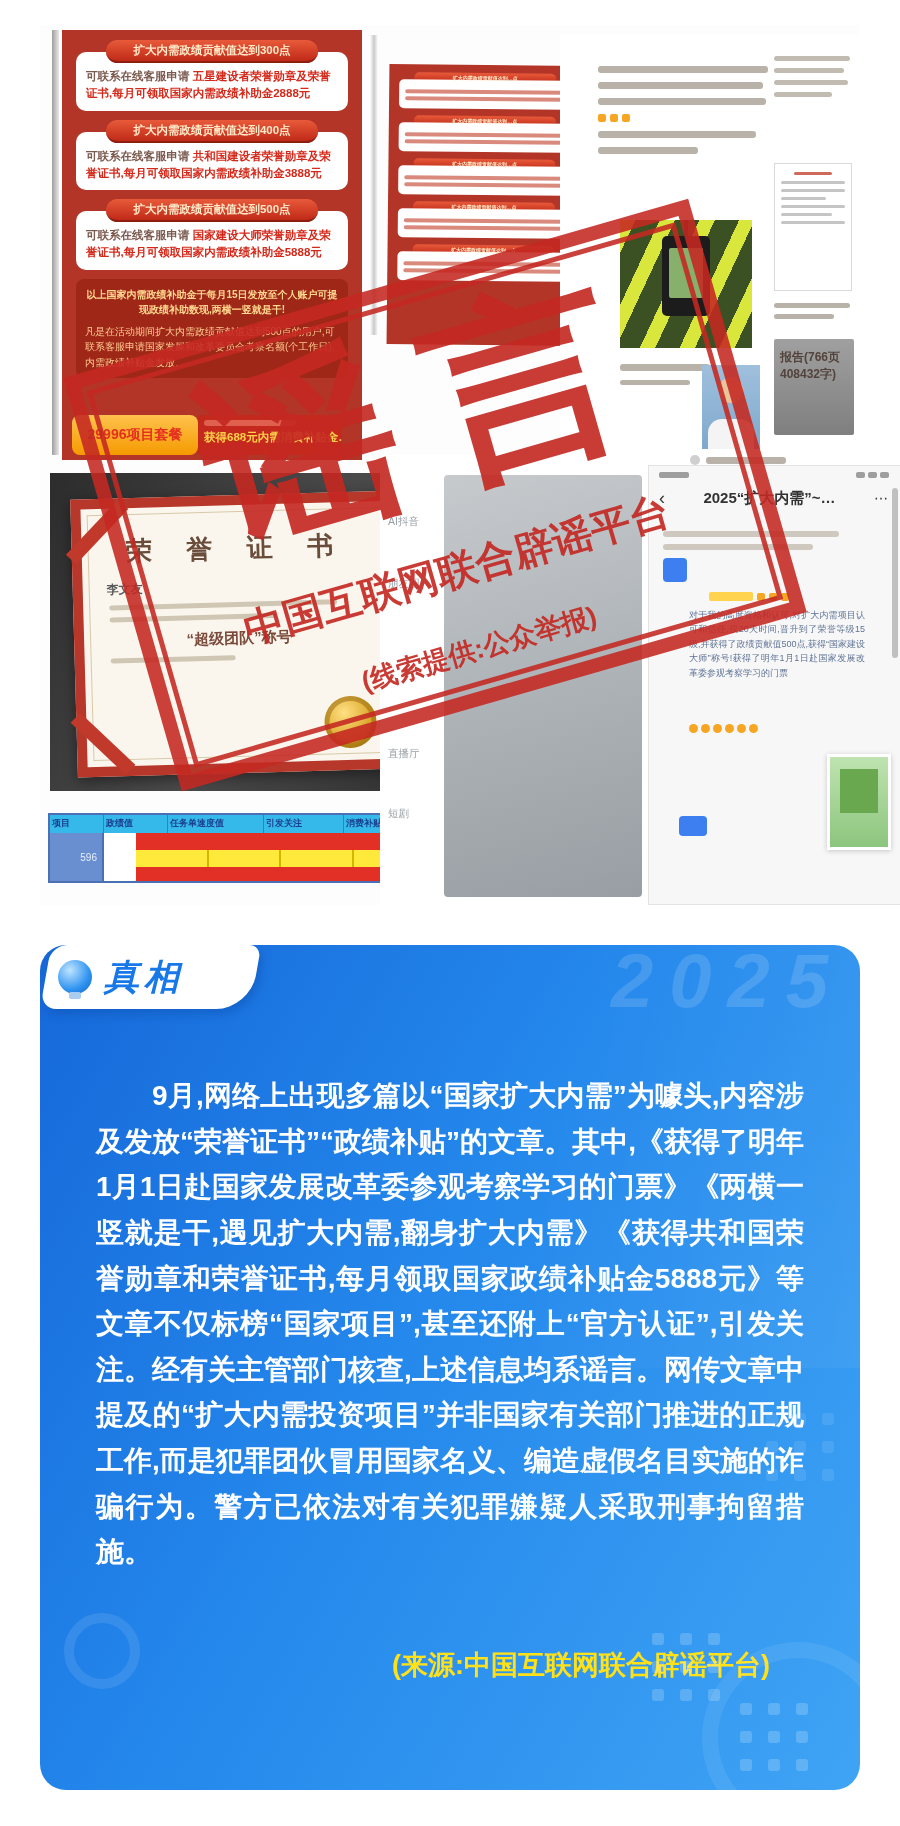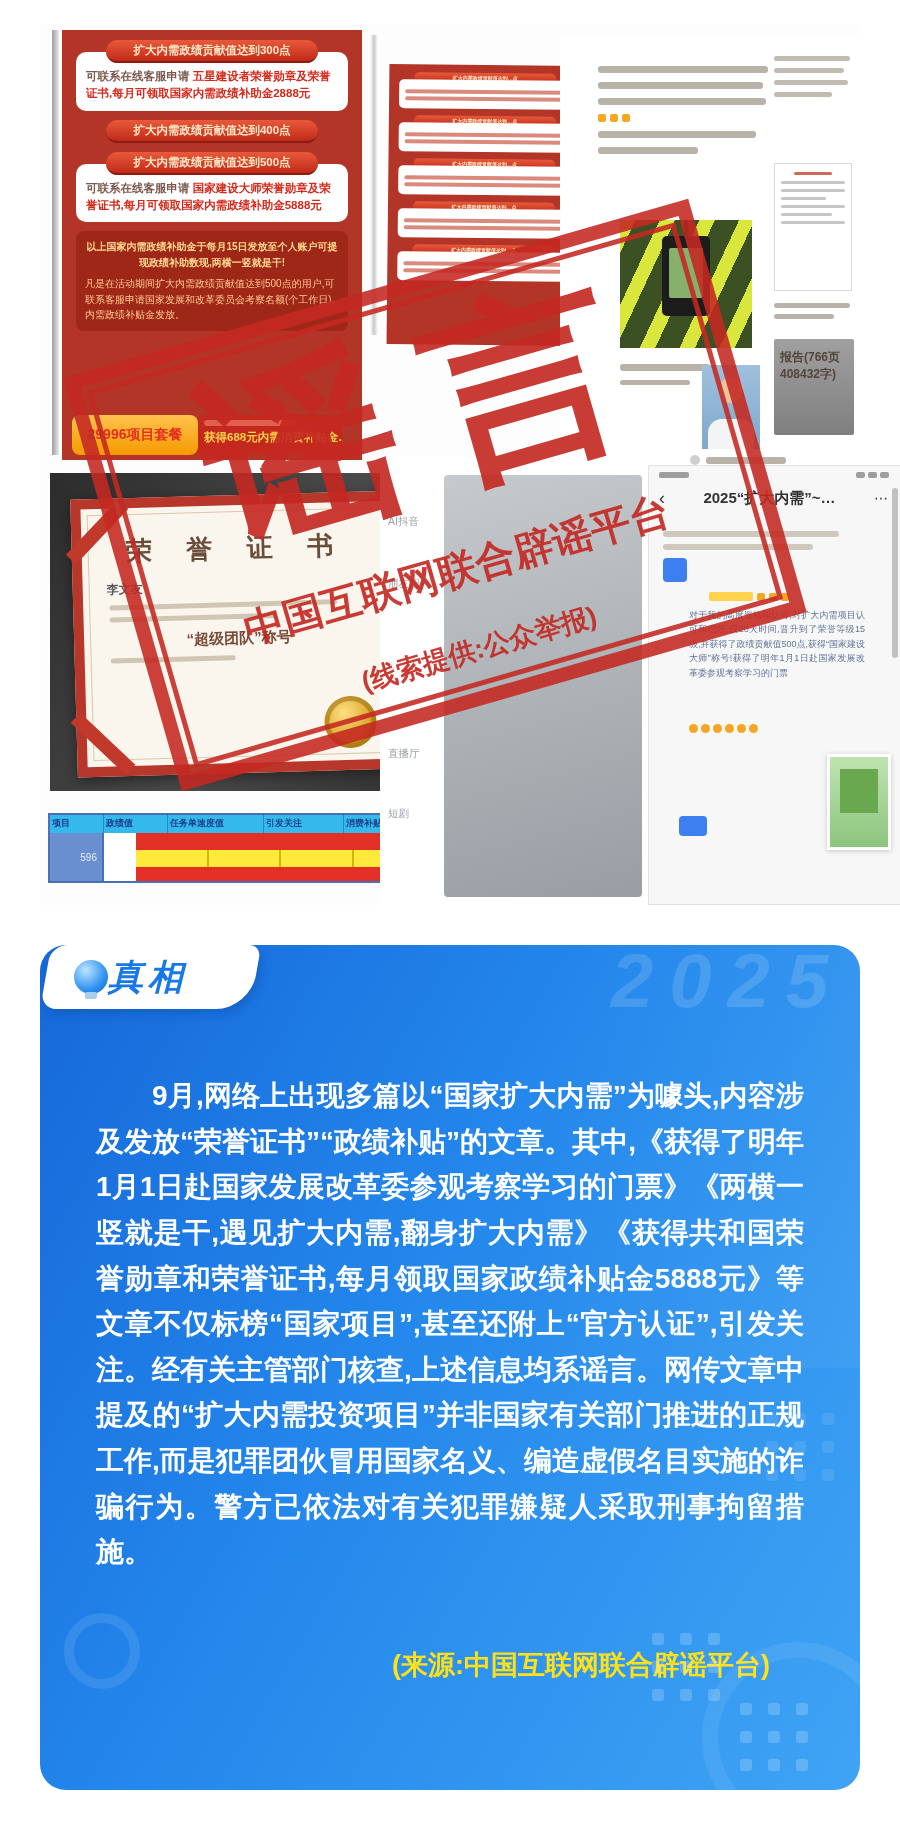--- a/index.html
+++ b/index.html
@@ -162,21 +162,21 @@
   
   .truth{position:absolute;left:40px;top:945px;width:820px;height:845px;border-radius:26px;
       background:linear-gradient(120deg,#1668d9 0%,#2488ec 45%,#3fa4f4 100%);overflow:hidden;}
   .truth::before{content:"";position:absolute;left:40%;top:-10%;width:80%;height:60%;
       background:linear-gradient(100deg,rgba(255,255,255,0) 30%,rgba(255,255,255,.07));}
   .truth-tab{position:absolute;left:0;top:0;width:210px;height:64px;z-index:5;}
   .truth-tab .tab-bg{position:absolute;inset:0;background:#ffffff;
       border-radius:16px 12px 34px 16px;transform:skewX(-10deg);transform-origin:bottom left;
       box-shadow:4px 5px 10px rgba(10,70,160,.35);}
   .truth-tab .tab-content{position:absolute;inset:0;display:flex;align-items:center;
-      padding-left:34px;}
+      gap:12px;padding-left:18px;}
   .bulb-icon{width:34px;height:34px;border-radius:50%;position:relative;
       background:radial-gradient(circle at 35% 30%,#bfe4ff,#2f93f0 60%,#0f62c8);}
   .bulb-icon::after{content:"";position:absolute;left:11px;bottom:-5px;width:12px;height:7px;
       border-radius:2px;background:#a8cdf0;}
   .truth-label{font-size:35px;font-weight:900;font-style:italic;color:#1878e8;letter-spacing:5px;}
   .truth-watermark{position:absolute;right:16px;top:-8px;font-size:76px;font-weight:900;
       font-style:italic;letter-spacing:16px;color:rgba(255,255,255,.14);}
   .truth-body{position:absolute;left:56px;right:56px;top:128px;color:#ffffff;
       font-size:28px;font-weight:700;line-height:1.63;text-align:justify;text-indent:2em;}
   .truth-source{position:absolute;right:90px;top:702px;font-size:27px;font-weight:800;color:#ffe11a;}
@@ -197,20 +197,21 @@
 
   <div class="edge-strip"></div>
 
   <div class="flyer">
     <div class="badge-card">
       <div class="badge-pill">扩大内需政绩贡献值达到300点</div>
       <div class="badge-body"><span class="badge-lead">可联系在线客服申请 </span><span class="badge-text">五星建设者荣誉勋章及荣誉证书,每月可领取国家内需政绩补助金2888元</span></div>
     </div>
     <div class="badge-card">
       <div class="badge-pill">扩大内需政绩贡献值达到400点</div>
+      <div class="badge-body"><span class="badge-lead">可联系在线客服申请 </span><span class="badge-text">共和国建设者荣誉勋章及荣誉证书,每月可领取国家内需政绩补助金3888元</span></div>
     </div>
     <div class="badge-card">
       <div class="badge-pill">扩大内需政绩贡献值达到500点</div>
       <div class="badge-body"><span class="badge-lead">可联系在线客服申请 </span><span class="badge-text">国家建设大师荣誉勋章及荣誉证书,每月可领取国家内需政绩补助金5888元</span></div>
     </div>
     <div class="note-box">
       <div class="note1">以上国家内需政绩补助金于每月15日发放至个人账户可提现政绩补助数现,两横一竖就是干!</div>
       <div class="note2">凡是在活动期间扩大内需政绩贡献值达到500点的用户,可联系客服申请国家发展和改革委员会考察名额(个工作日),内需政绩补贴金发放。</div>
     </div>
     <div class="banner-row">

